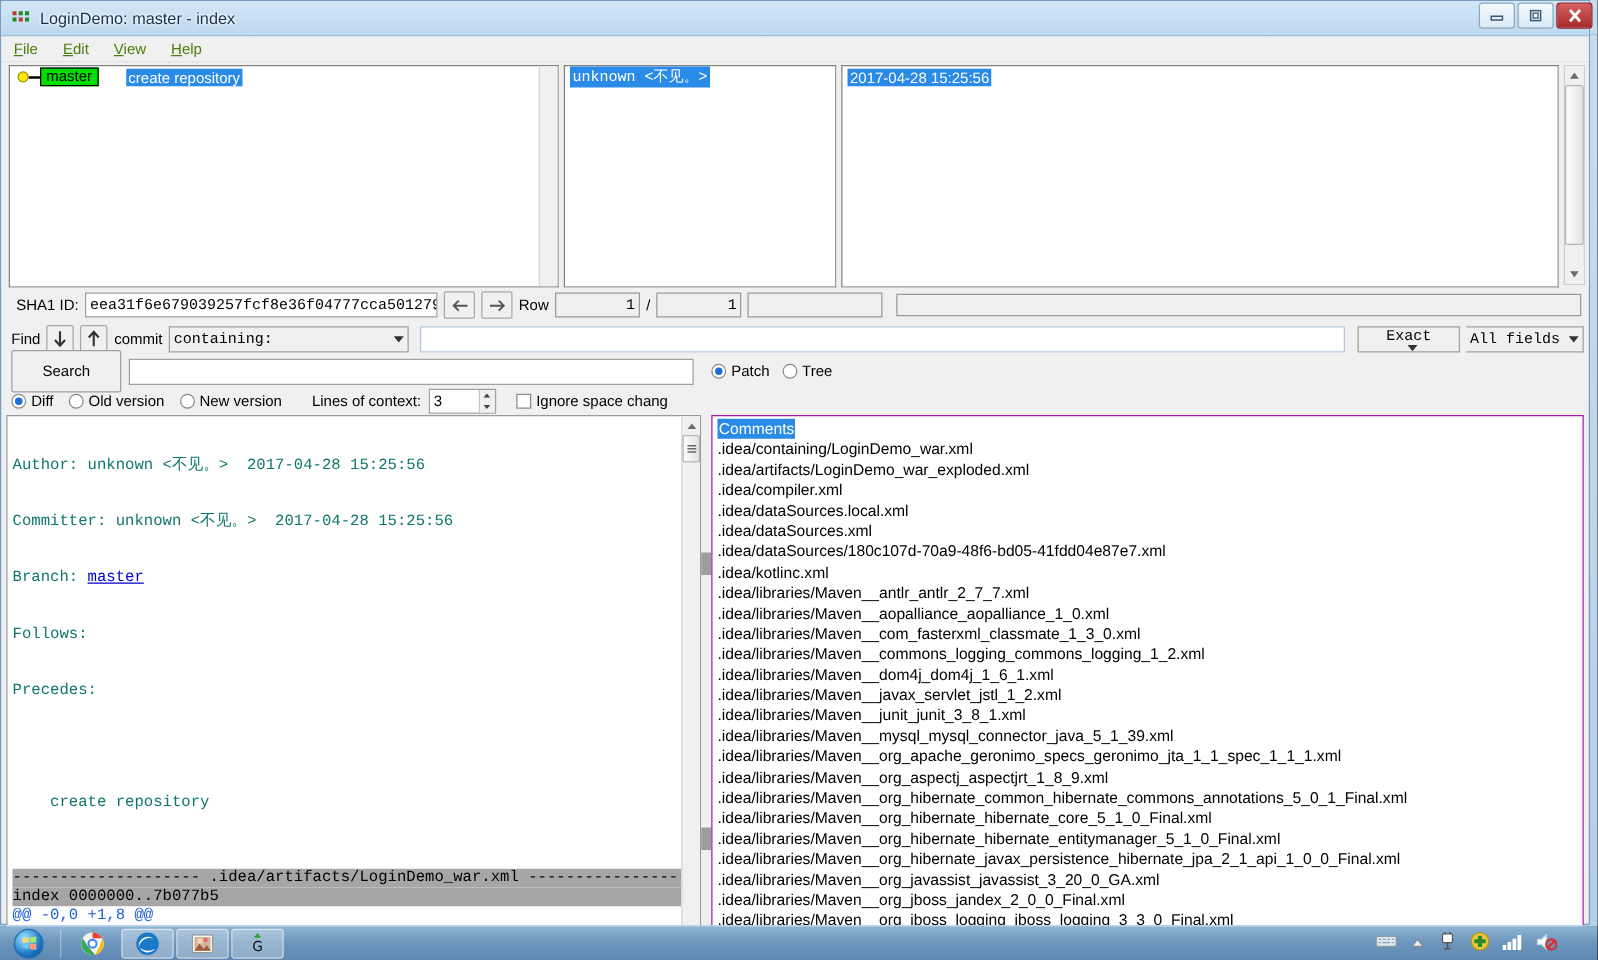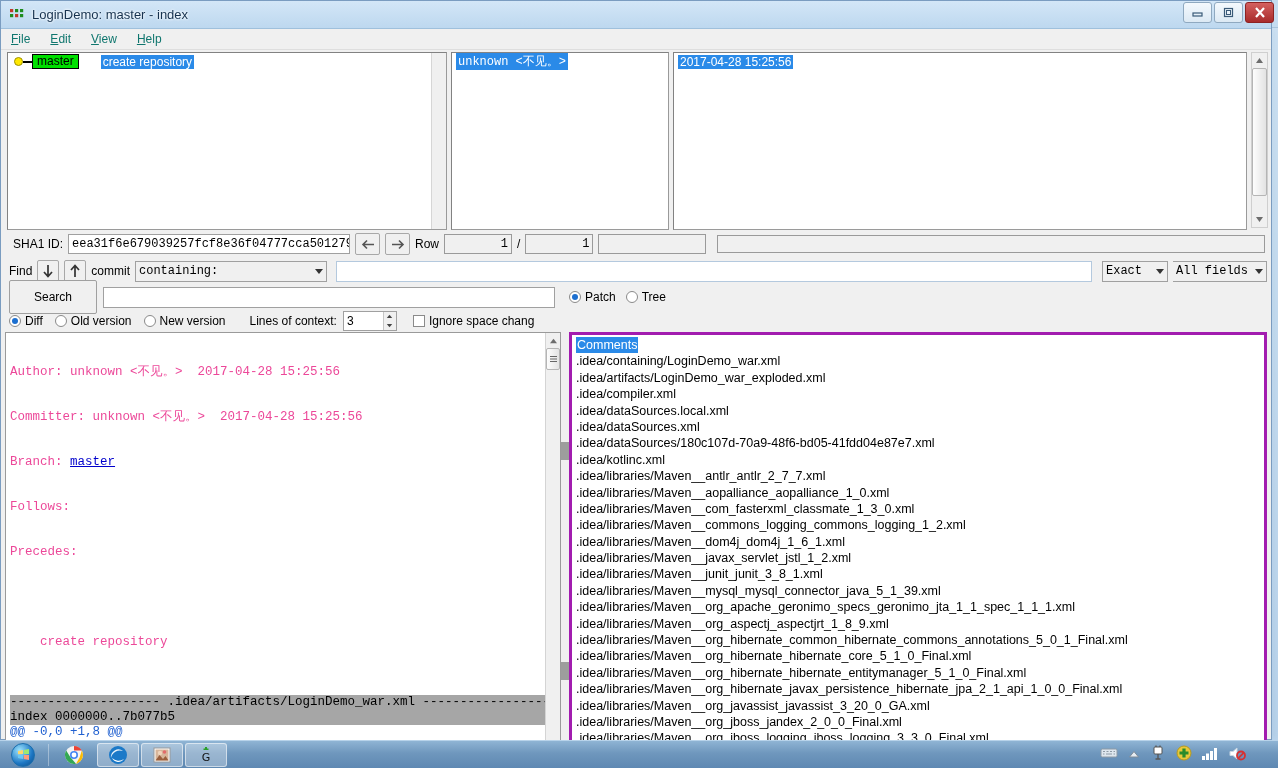--- a/index.html
+++ b/index.html
@@ -80,21 +80,21 @@
     text-shadow: 0 0 3px #fff, 0 0 3px #fff;
     white-space: nowrap;
   }
   .menubar {
     height: 21px;
     background: #f0f0f0;
     border-bottom: 1px solid #dedede;
     display: flex; align-items: center;
     padding-left: 10px; gap: 20px;
   }
-  .menuitem { font-size: 12px; color: #0f766e; cursor: default; }
+  .menuitem { font-size: 12px; color: #4d7c0f; cursor: default; }
   .menuitem u { text-decoration: underline; }
 
   
   .top-area {
     position: relative;
     height: 180px;
     background: #f0f0f0;
     display: flex;
     padding: 2px 0 0 6px;
   }
@@ -214,21 +214,21 @@
     overflow: hidden;
   }
   .diff-text {
     position: absolute; left: 0; top: 0; right: 15px; bottom: 0;
     font-family: "Liberation Mono", monospace;
     font-size: 12.5px; line-height: 15px;
     white-space: pre;
     padding: 2px 0 0 4px;
     overflow: hidden;
   }
-  .diff-text .d-plain { color: #ec4899; }
+  .diff-text .d-plain { color: #0f766e; }
   .diff-text .d-hunk { color: #2060d0; }
   .diff-text .d-file { background: #a6a6a6; color: #000; display: block; }
   .diff-text .d-link { color: #0000cc; text-decoration: underline; }
 
   .diff-vscroll {
     position: absolute; right: 0; top: 0; bottom: 0; width: 15px;
     background: #f0f0f0; border-left: 1px solid #d4d4d4;
   }
   .splitter {
     flex: 0 0 8px;
@@ -241,21 +241,21 @@
   }
   .splitter::before { top: 110px; }
   .splitter::after { top: 330px; }
 
   .right-files {
     flex: 1 1 auto;
     display: flex; flex-direction: column;
   }
   .filelist {
     flex: 1 1 auto;
-    background: #fff; border: 3px solid #a21caf;
+    background: #fff; border: 1px solid #a21caf;
     position: relative; overflow: hidden;
     font-size: 12.5px;
   }
   .filelist .fl-inner { padding: 2px 0 0 4px; }
   .fl-item { height: 16.4px; line-height: 16.4px; white-space: nowrap; color: #000; }
   .fl-item.sel { background: #2a8ae8; color: #fff; display: inline-block; padding: 0 1px; }
 
   
   .taskbar {
     position: absolute; left: 0; bottom: 0; width: 1278px; height: 28px;
@@ -422,21 +422,21 @@
         <svg width="14" height="16">
             <path d="M7 14 L7 3 M3 7 L7 2.5 L11 7" stroke="#333" stroke-width="1.7" fill="none"></path>
           </svg>
       </span>
       <span class="lbl">commit</span>
       <span class="combo" style="width:192px;">
         <span>containing:</span>
         <span class="caret"></span>
       </span>
       <span class="entry-blue" style="margin-left:4px;" title=""></span>
-      <span class="combo" style="width:66px;margin-left:5px;">
+      <span class="combo" style="width:82px;margin-left:5px;flex-direction:column;">
         <span>Exact</span>
         <span class="caret"></span>
       </span>
       <span class="combo" style="width:94px;border-left:0;">
         <span>All fields</span>
         <span class="caret"></span>
       </span>
     </div>
 
     <div style="display:flex;align-items:center;height:26px;padding-left:8px;">

